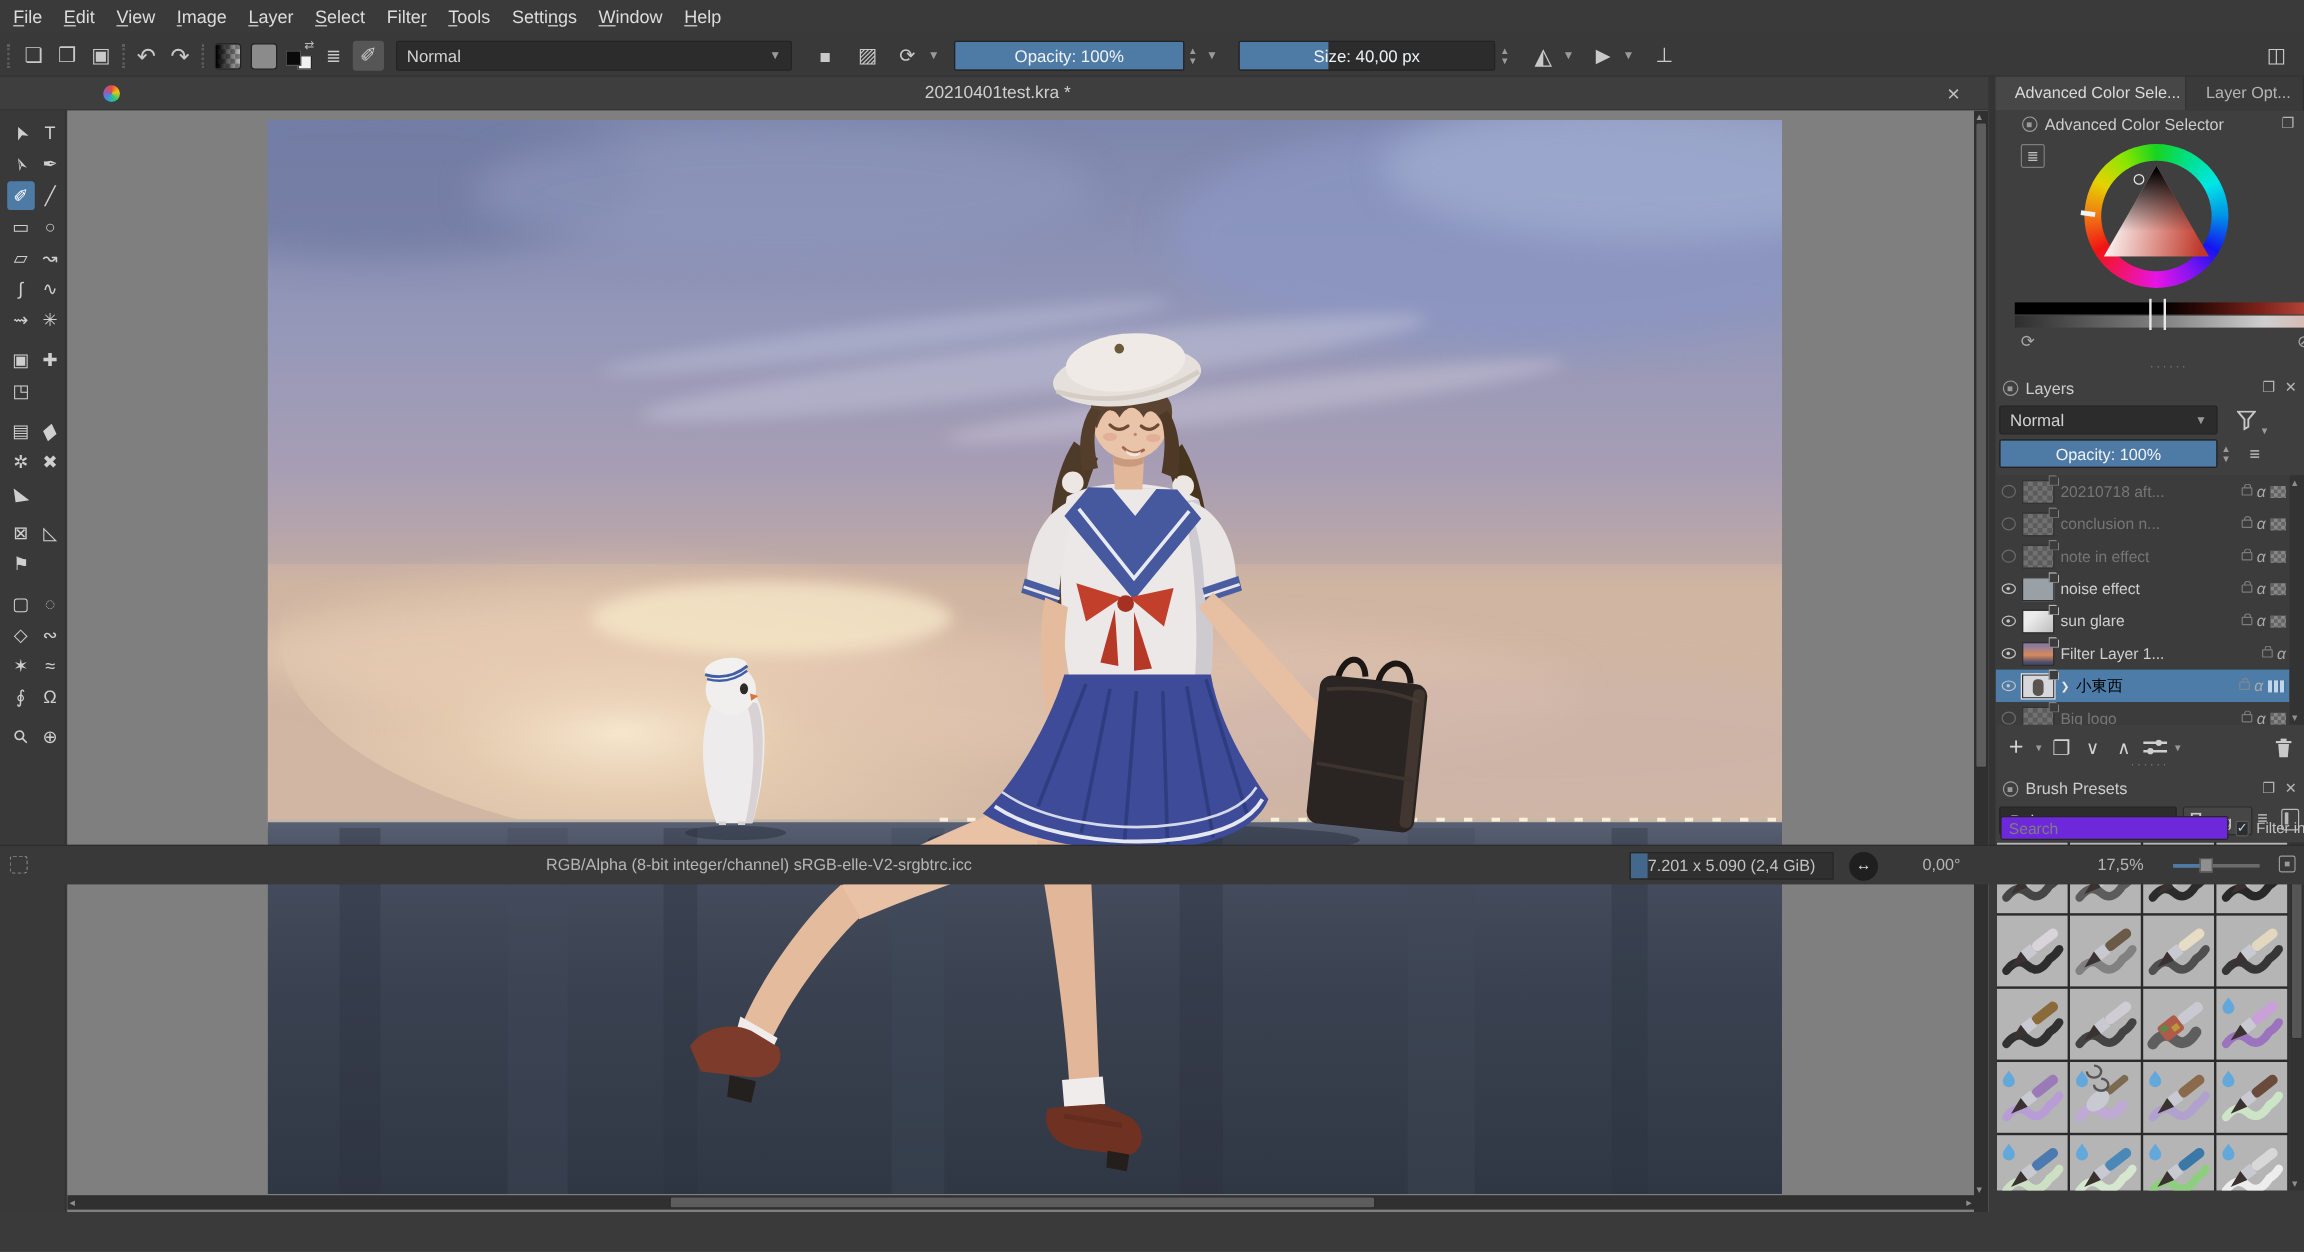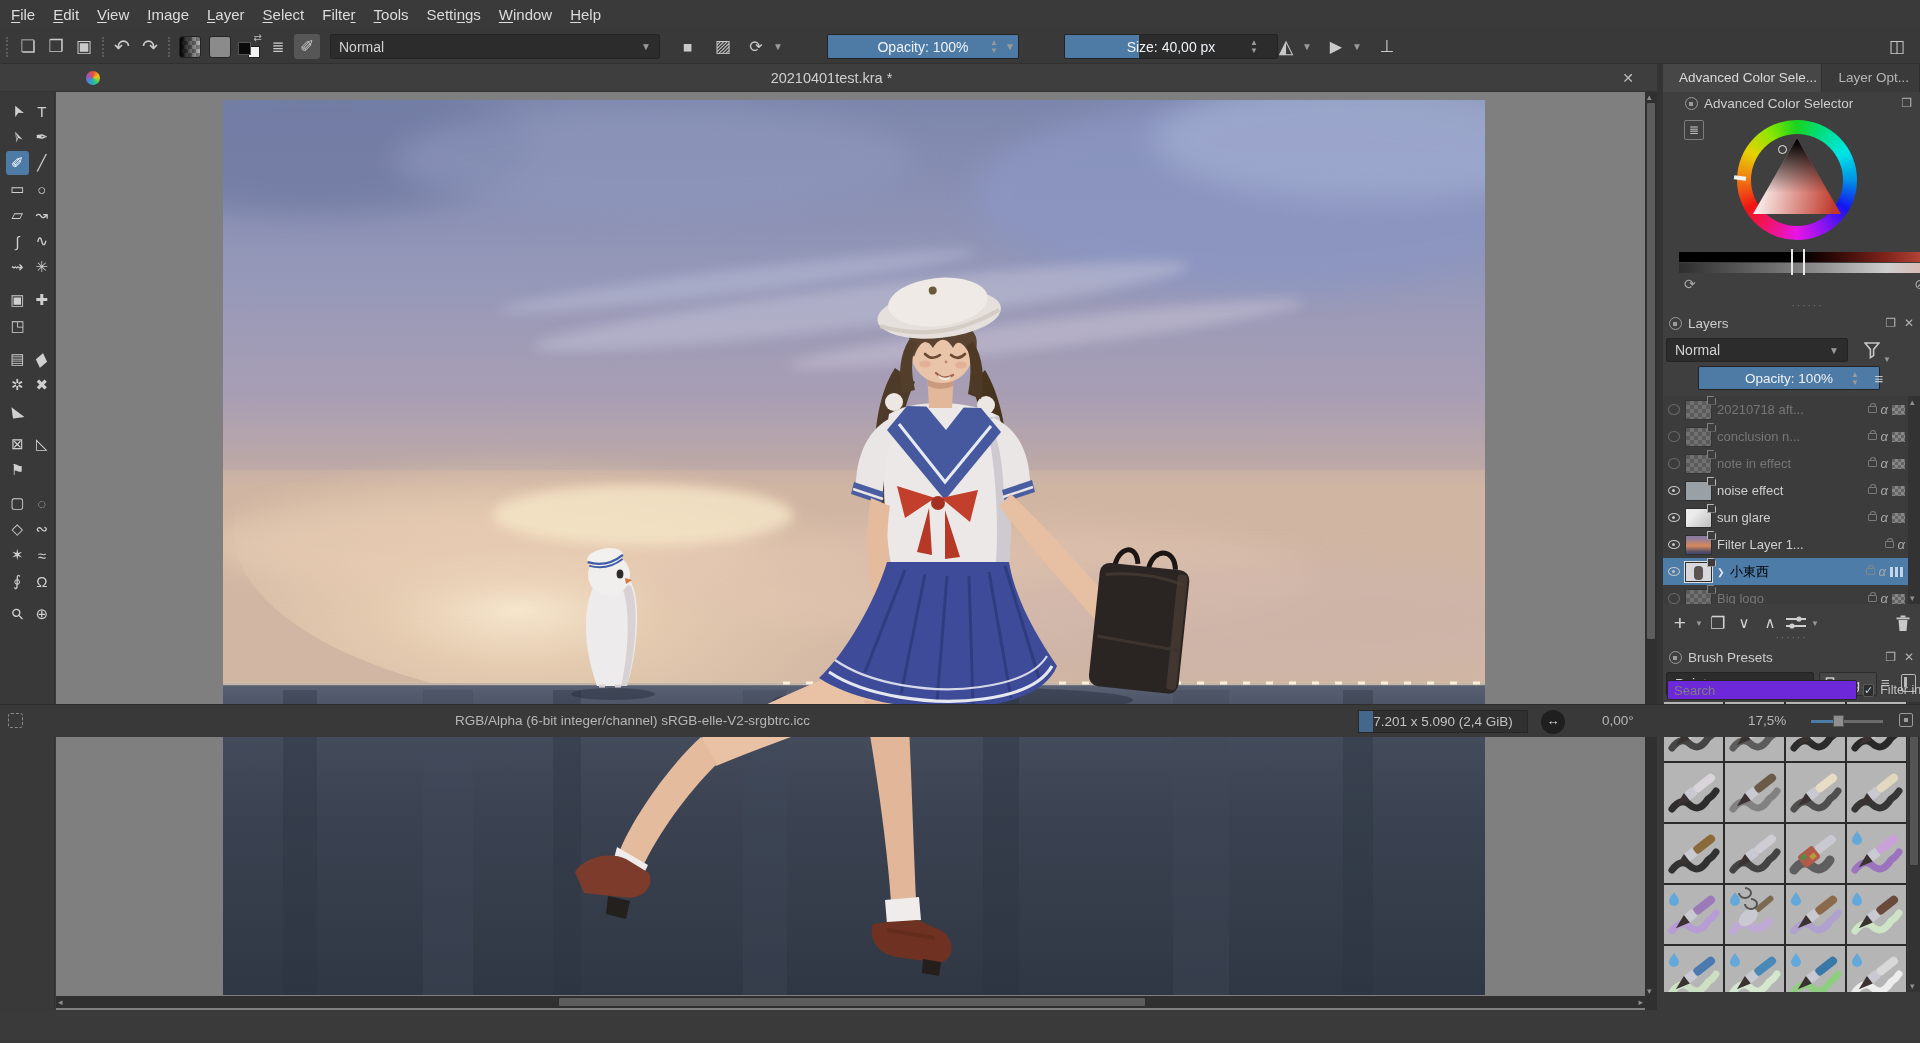--- a/index.html
+++ b/index.html
@@ -27,21 +27,21 @@
   .swatch-pat { width:22px; height:22px; border-radius:3px; border:1px solid #232323; background:#8b8b8b; }
   .fgbg { position:relative; width:24px; height:24px; }
   .fgbg .bgc { position:absolute; right:1px; bottom:1px; width:12px; height:12px; background:#f2f2f2; border:1px solid #222; }
   .fgbg .fgc { position:absolute; left:1px; top:7px; width:13px; height:13px; background:#0a0a0a; border:1px solid #555; }
   .fgbg .swap { position:absolute; right:-1px; top:-3px; font-size:10px; color:#bbb; }
   .tb-btn-lit { background:#565656; border-radius:3px; }
   .combo { background:#2c2c2c; border:1px solid #242424; border-radius:2px; color:#d2d2d2;
            display:flex; align-items:center; padding:0 8px; font-size:14px; }
   .combo .arrow { margin-left:auto; color:#9a9a9a; font-size:10px; }
   .slider { background:#2c2c2c; border:1px solid #232323; border-radius:2px; position:relative; overflow:hidden;
-            display:flex; align-items:center; justify-content:center; font-size:14px; color:#eef2f6;margin-left:32px; }
+            display:flex; align-items:center; justify-content:center; font-size:14px; color:#eef2f6; }
   .slider .fill { position:absolute; left:0; top:0; bottom:0; background:#4e7ba6; }
   .slider .lab { position:relative; z-index:2; }
   .spin { display:flex; flex-direction:column; justify-content:center; gap:1px; color:#9a9a9a; font-size:8px;
           line-height:7px; padding:0 2px; }
   .mini-arrow { color:#9a9a9a; font-size:10px; }
 
   
   .tabbar { position:absolute; left:0; top:64px; width:1663px; height:28px; background:#3e3e3e;
             border-bottom:1px solid #343434; }
   .krita-icon { position:absolute; left:86px; top:7px; width:14px; height:14px; border-radius:50%;
@@ -1030,21 +1030,21 @@
       <div class="search-row">
         <input class="search-input" placeholder="Search" style="">
         <span class="checkbox">✓</span>
         <span class="chk-label">Filter in Tag</span>
       </div>
     </div>
   </div>
 
   <div class="statusbar">
     <span class="sb-selicon"></span>
-    <span class="sb-profile">RGB/Alpha (6-bit integer/channel)  sRGB-elle-V2-srgbtrc.icc</span>
+    <span class="sb-profile">RGB/Alpha (8-bit integer/channel)  sRGB-elle-V2-srgbtrc.icc</span>
     <span class="sb-mem">
       <span class="memfill"></span>
       <span>7.201 x 5.090 (2,4 GiB)</span>
     </span>
     <span class="sb-rot">↔</span>
     <span class="sb-angle">0,00°</span>
     <span class="sb-zoom">17,5%</span>
     <span class="zoom-slider">
       <span class="zfill"></span>
       <span class="zhandle"></span>

